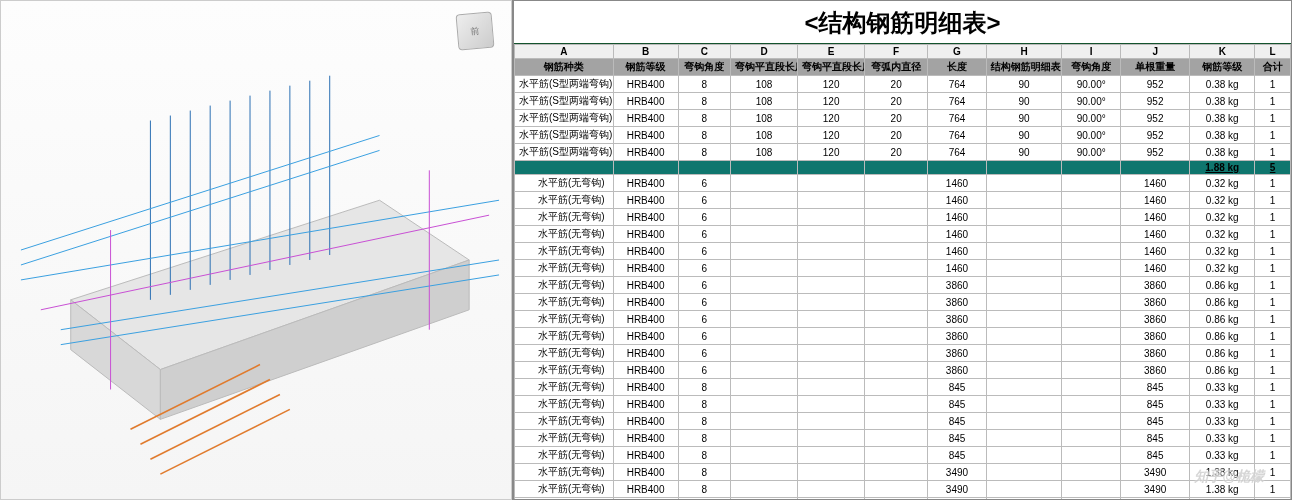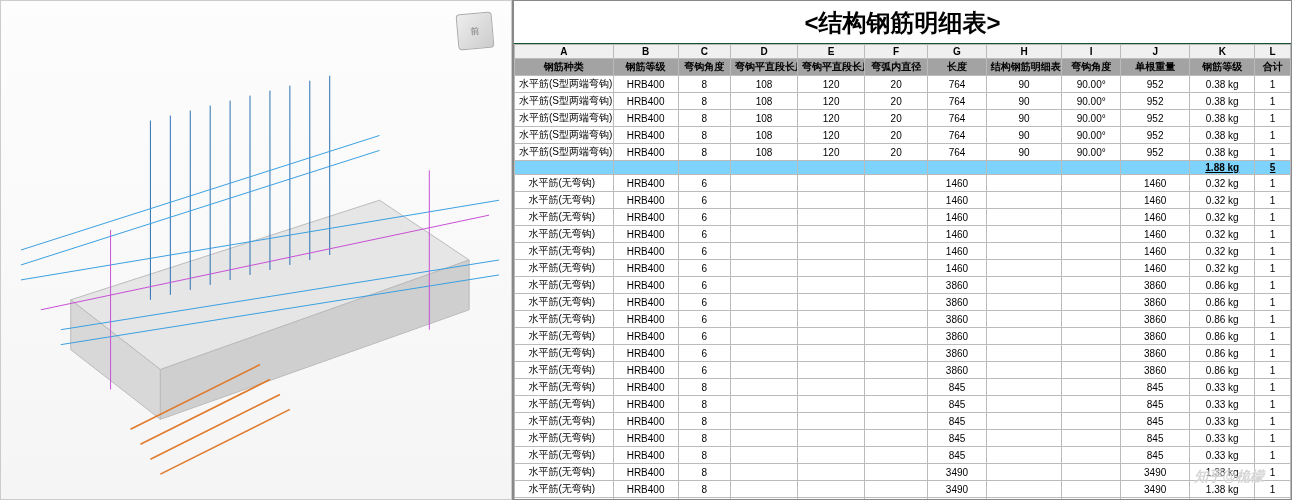--- a/index.html
+++ b/index.html
@@ -69,22 +69,22 @@
       white-space: nowrap;
     }
     .data-table thead th {
       background: #a3a3a3;
       font-weight: bold;
     }
     .data-table .letters th {
       background: #f0f0f0;
       font-weight: bold;
     }
-    .data-table td.col-a { text-align: center; padding-right: 8px; }
-    tr.subtotal td { background: #7dd3fc; font-weight: bold; text-decoration: underline; }
+    .data-table td.col-a { text-align: right; padding-right: 8px; }
+    tr.subtotal td { background: #0f766e; font-weight: bold; text-decoration: underline; }
     .scroll-body {
       flex: 1;
       overflow-y: auto;
     }
     .watermark {
       position: absolute;
       right: 28px;
       bottom: 14px;
       color: rgba(180,180,180,0.55);
       font-size: 14px;

